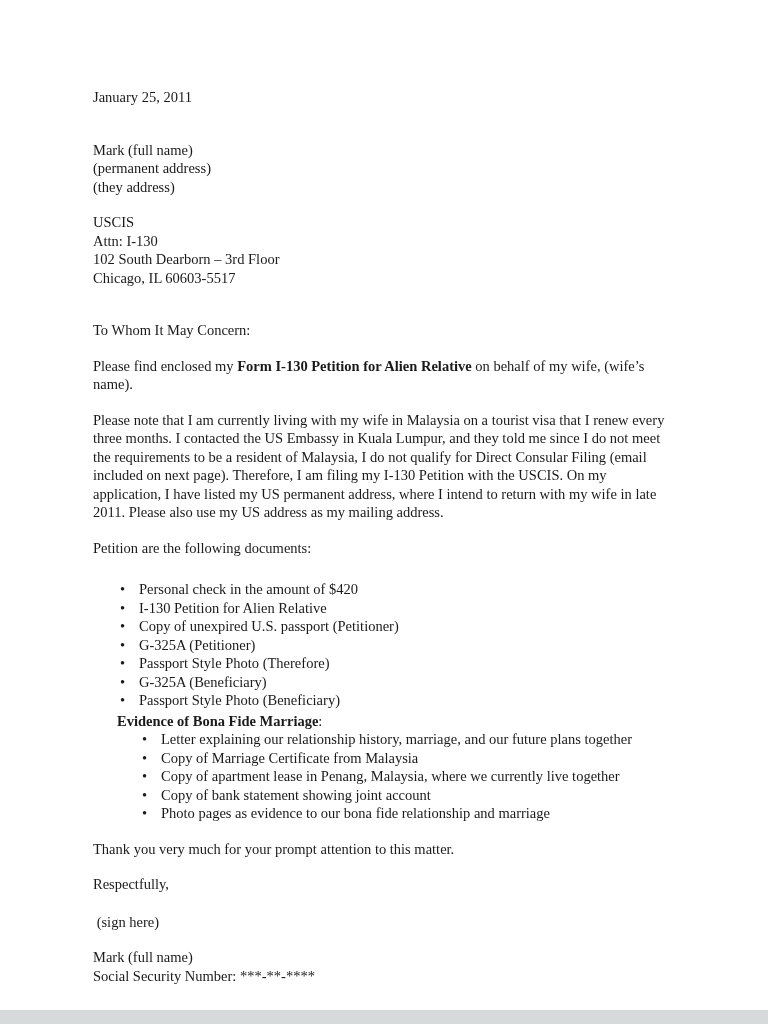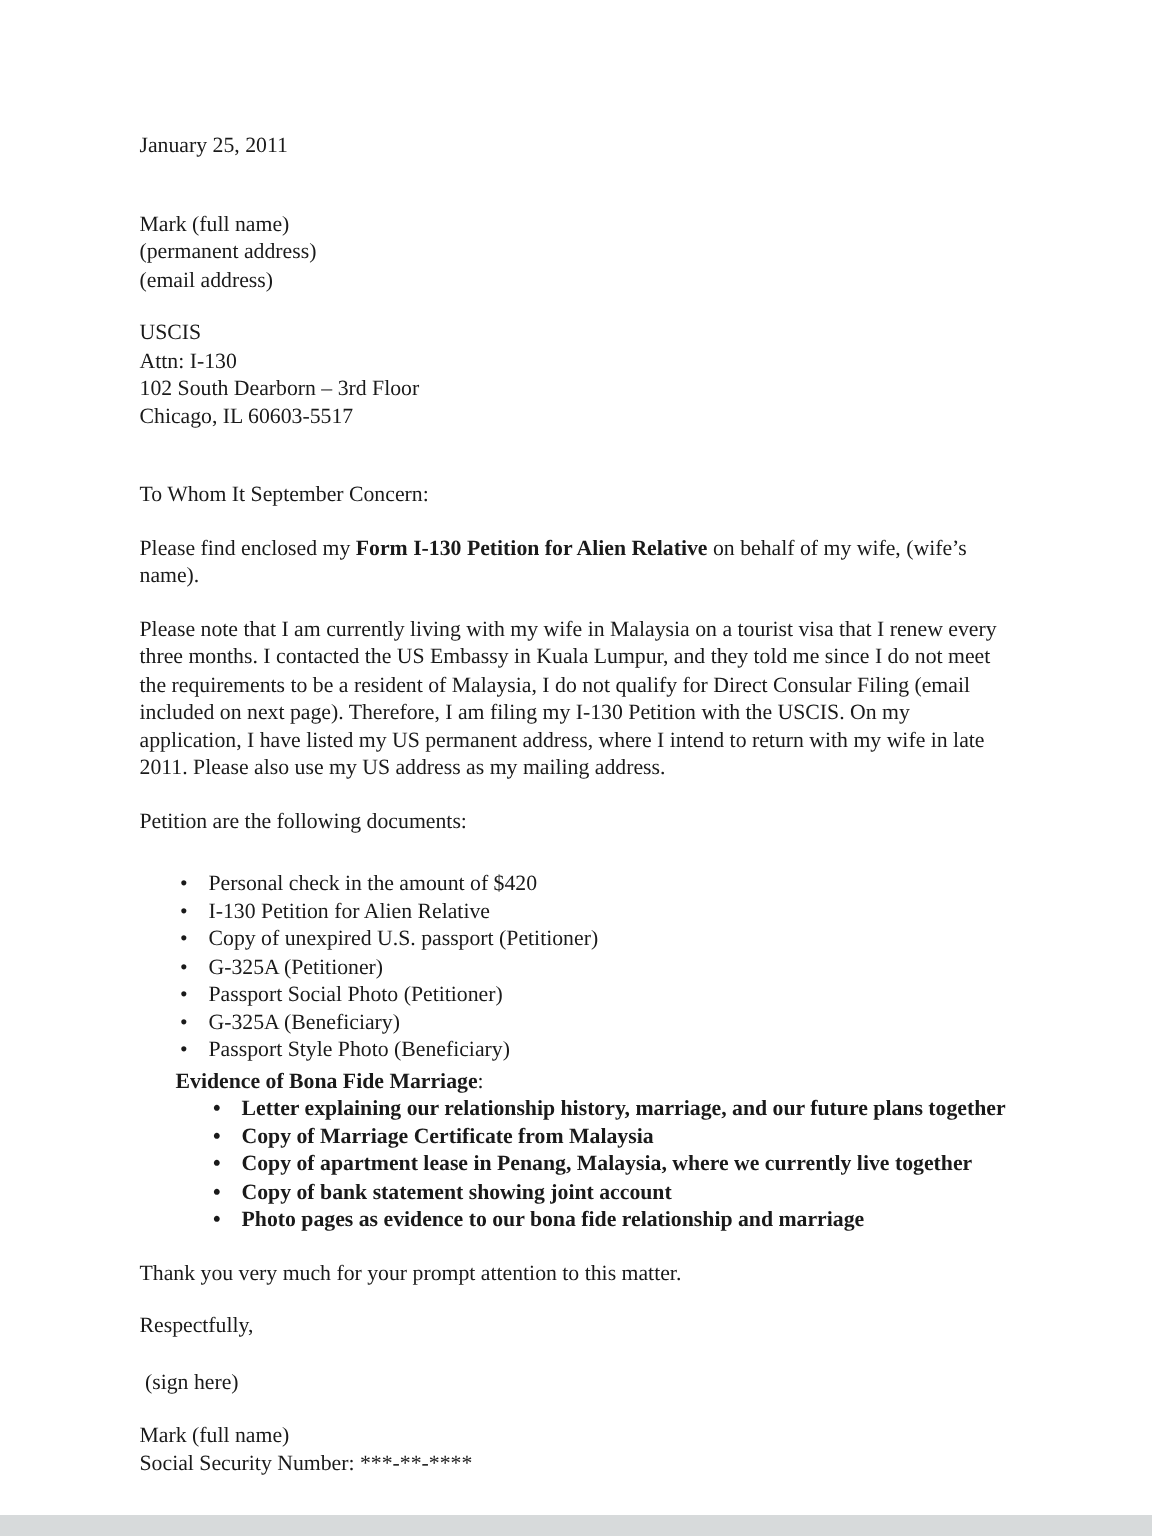--- a/index.html
+++ b/index.html
@@ -41,64 +41,64 @@
     padding-left: 19px;
   }
   li::before {
     content: "•";
     position: absolute;
     left: 0;
     top: 0;
   }
   .docs li { margin-left: 27px; }
   .evidence-block { margin-top: 2px; margin-left: 24px; }
-  .evidence-list li { margin-left: 25px; font-weight: bold; }
+  .evidence-list li { margin-left: 25px; }
   .footer-strip {
     position: absolute;
     left: 0;
     bottom: 0;
     width: 768px;
     height: 14px;
     background: #d7dadb;
   }
 </style>
 </head>
 <body>
 
 <div class="page">
 
   <p class="para">January 25, 2011</p>
 
   <div class="big-gap">
     <span class="addr-line">Mark (full name)</span>
     <span class="addr-line">(permanent address)</span>
-    <span class="addr-line">(email address)</span>
+    <span class="addr-line">(they address)</span>
   </div>
 
   <div class="block-gap">
     <span class="addr-line">USCIS</span>
     <span class="addr-line">Attn: I-130</span>
     <span class="addr-line">102 South Dearborn – 3rd Floor</span>
     <span class="addr-line">Chicago, IL  60603-5517</span>
   </div>
 
-  <p class="para big-gap" style="margin-top:34px">To Whom It September Concern:</p>
+  <p class="para big-gap" style="margin-top:34px">To Whom It May Concern:</p>
 
   <p class="para block-gap"><span>Please find enclosed my </span><b>Form I-130 Petition for Alien Relative</b><span> on behalf of my wife, (wife’s name).</span></p>
 
   <p class="para block-gap">Please note that I am currently living with my wife in Malaysia on a tourist visa that I renew every three months.  I contacted the US Embassy in Kuala Lumpur, and they told me since I do not meet the requirements to be a resident of Malaysia, I do not qualify for Direct Consular Filing (email included on next page).  Therefore, I am filing my I-130 Petition with the USCIS.  On my application, I have listed my US permanent address, where I intend to return with my wife in late 2011.  Please also use my US address as my mailing address.</p>
 
   <p class="para block-gap">Petition are the following documents:</p>
 
   <ul class="docs">
     <li>Personal check in the amount of $420</li>
     <li>I-130 Petition for Alien Relative</li>
     <li>Copy of unexpired U.S. passport (Petitioner)</li>
     <li>G-325A (Petitioner)</li>
-    <li>Passport Social Photo (Petitioner)</li>
+    <li>Passport Style Photo (Therefore)</li>
     <li>G-325A (Beneficiary)</li>
     <li>Passport Style Photo (Beneficiary)</li>
   </ul>
 
   <div class="evidence-block">
     <p class="para"><b>Evidence of Bona Fide Marriage</b><span>:</span></p>
     <ul class="evidence-list">
       <li>Letter explaining our relationship history, marriage, and our future plans together</li>
       <li>Copy of Marriage Certificate from Malaysia</li>
       <li>Copy of apartment lease in Penang, Malaysia, where we currently live together</li>

